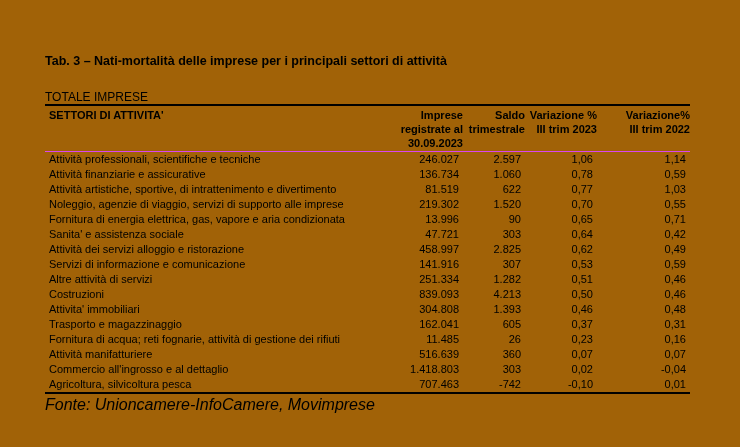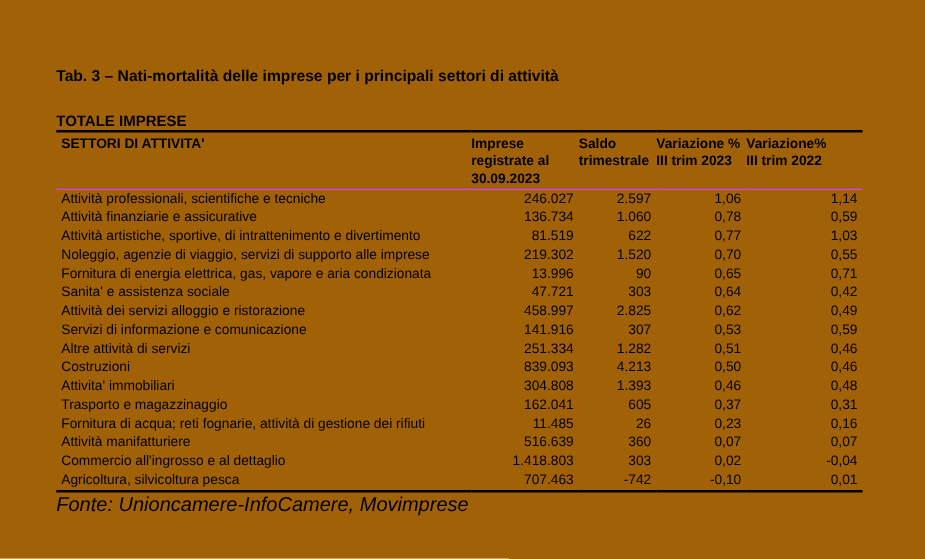--- a/index.html
+++ b/index.html
@@ -25,21 +25,21 @@
     white-space: nowrap;
   }
   .subtitle {
     font-style: italic;
     font-size: 11.5px;
     line-height: 15px;
     margin-top: 1px;
     white-space: nowrap;
   }
   .section-label {
-    font-weight: bold;
+    font-weight: normal;
     font-size: 12px;
     line-height: 14px;
     margin-top: 21px;
   }
   table.data {
     border-collapse: collapse;
     table-layout: fixed;
     width: 645px;
     border-top: 2px solid #000;
     border-bottom: 2px solid #000;
@@ -53,21 +53,21 @@
     vertical-align: top;
     padding: 2px 0 1px 0;
     line-height: 14px;
     white-space: pre-line;
   }
   table.data th.h-label {
     text-align: left;
     padding-left: 4px;
   }
   table.data th.h-num {
-    text-align: left;
+    text-align: right;
   }
   table.data td {
     height: 15px;
     line-height: 15px;
     padding: 0;
     vertical-align: middle;
   }
   table.data td.c-label {
     text-align: left;
     padding-left: 4px;

